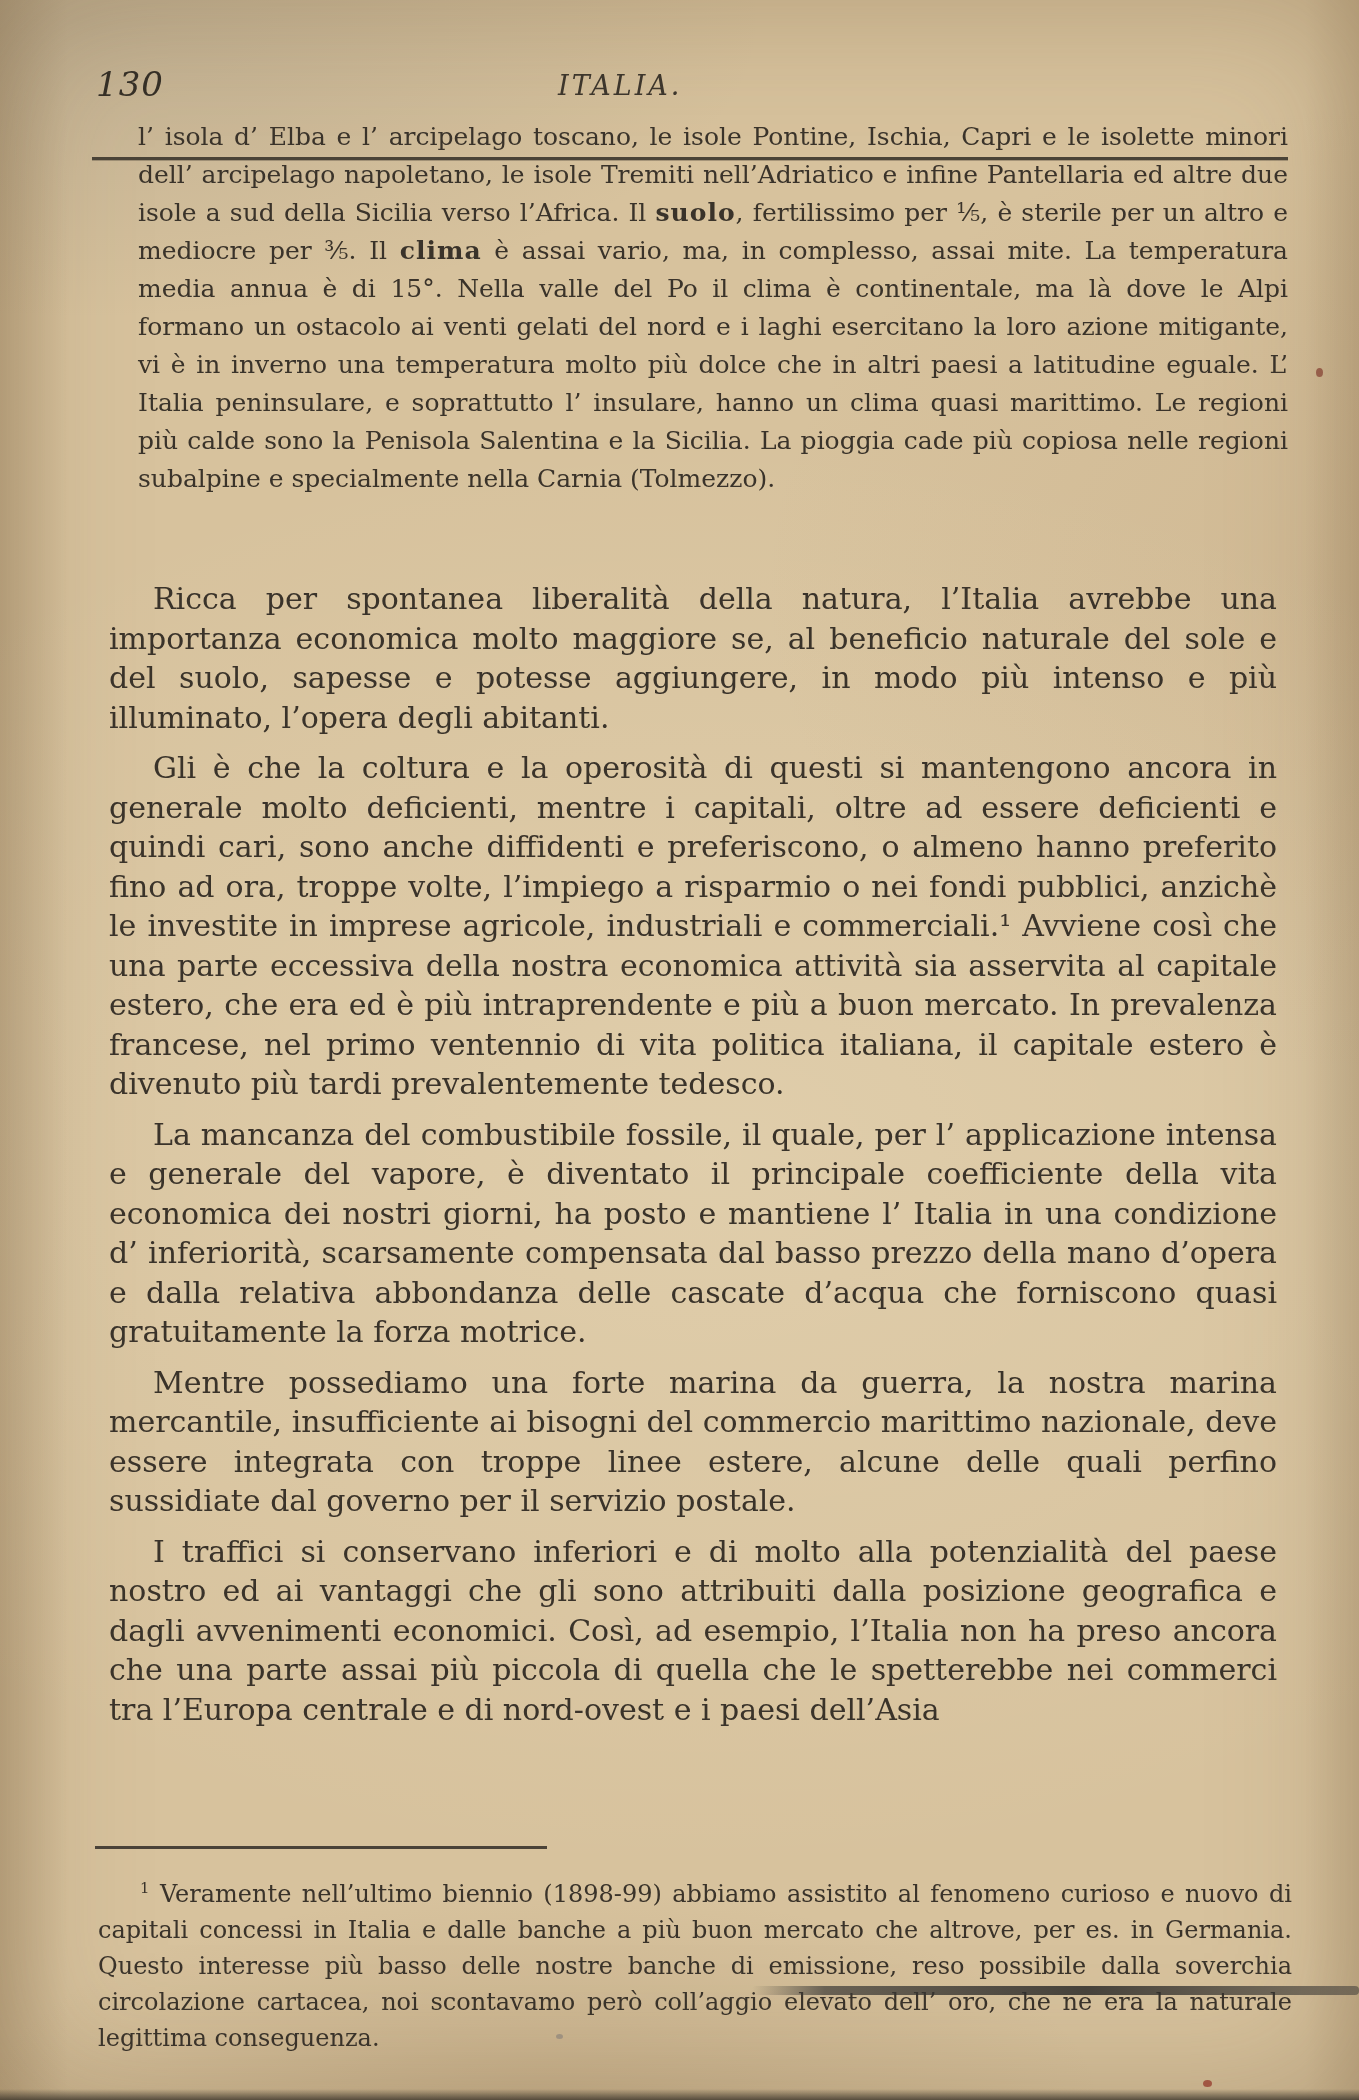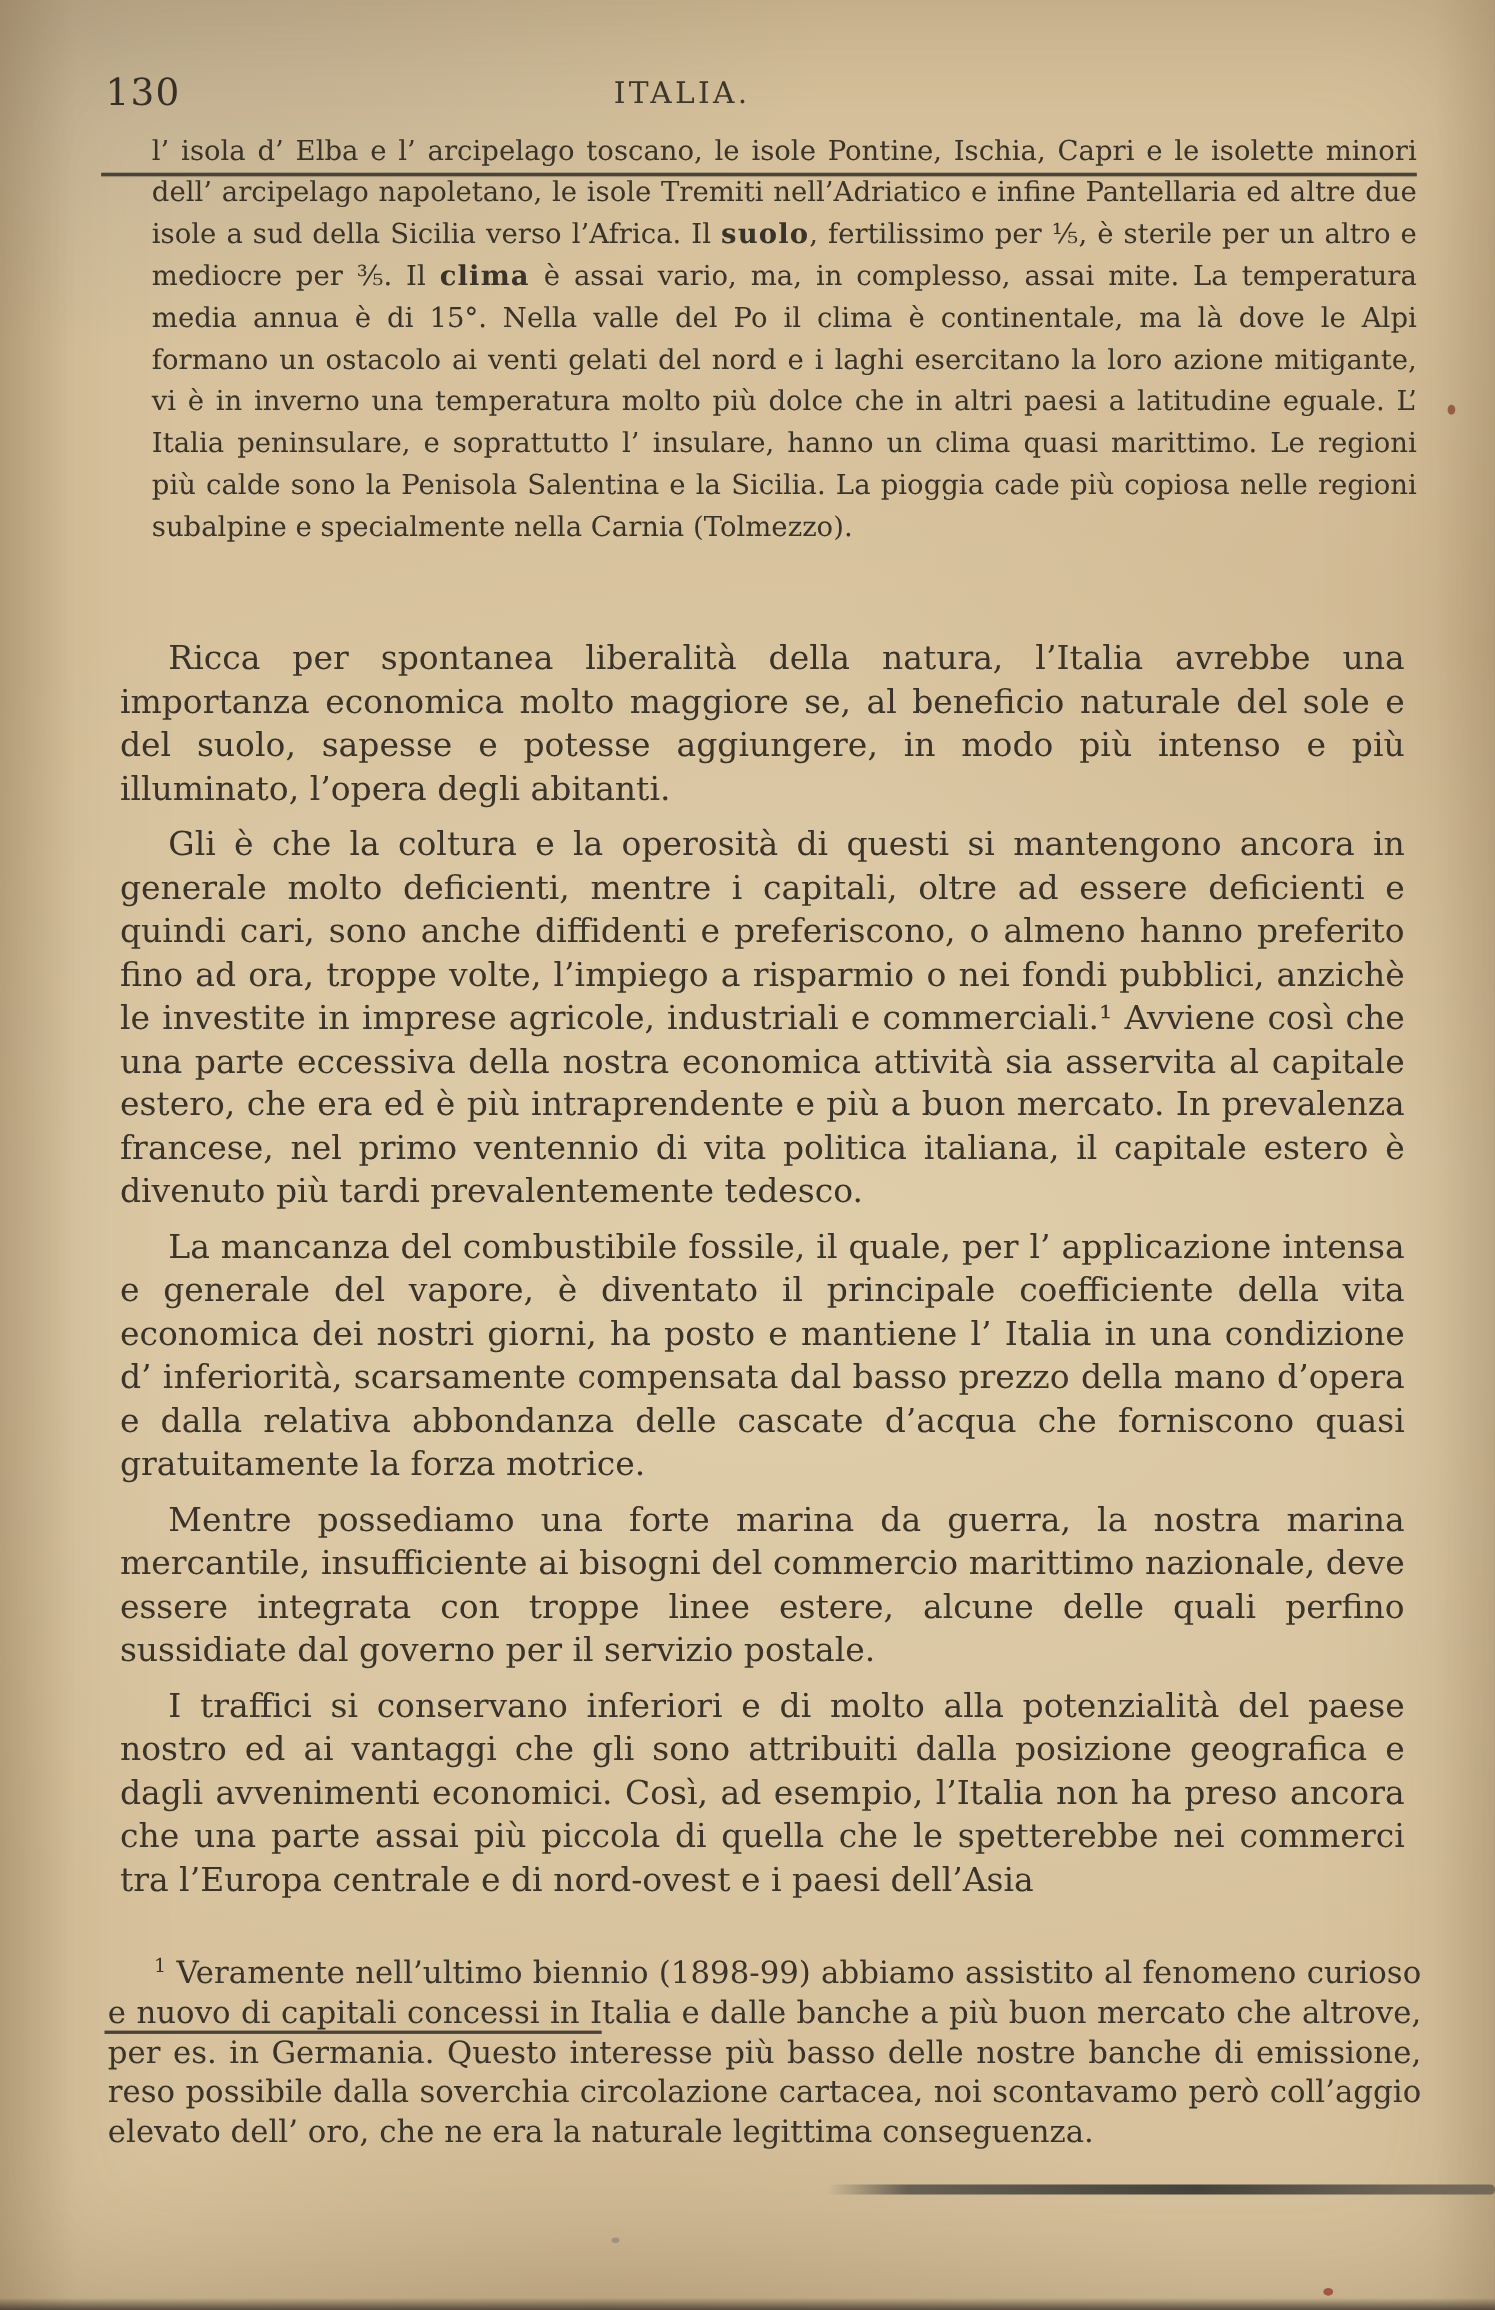--- a/index.html
+++ b/index.html
@@ -14,42 +14,42 @@
     background:
       radial-gradient(1100px 480px at 6% 1%, rgba(118,116,110,0.22), transparent 62%),
       radial-gradient(900px 700px at 102% 28%, rgba(150,110,70,0.10), transparent 70%),
       radial-gradient(1500px 1000px at 52% 55%, rgba(255,246,220,0.22), transparent 72%),
       radial-gradient(800px 300px at 40% 100%, rgba(130,100,65,0.18), transparent 70%),
       linear-gradient(90deg, rgba(115,88,55,0.22) 0%, rgba(115,88,55,0) 5%, rgba(115,88,55,0) 96%, rgba(115,88,55,0.14) 100%),
       #d7c29d;
     box-shadow: inset 0 0 140px rgba(110,82,50,0.35);
     overflow:hidden;
   }
-  .header{position:absolute;top:64px;left:96px;right:72px;height:48px;}
+  .header{position:absolute;top:64px;left:96px;right:72px;height:48px;font-style:italic;}
   .page-number{position:absolute;left:0;top:0;font-size:34px;letter-spacing:1px;color:#352f26;}
   .running-title{position:absolute;left:462px;width:220px;top:6px;font-size:27px;letter-spacing:3px;color:#3d362c;}
   .header-rule{position:absolute;top:157px;left:92px;width:1196px;height:3px;background:#4a4337;box-shadow:0 1px 0 rgba(74,67,55,.35);}
   .intro{
     position:absolute;top:114px;left:138px;width:1150px;
     margin:0;padding-top:0;
     font-size:25px;line-height:38px;
     text-align:justify;
   }
   .intro{top:118px;}
   .intro .bold{font-weight:700;letter-spacing:1px;}
   .body-block{
     position:absolute;top:568px;left:98px;width:1190px;
     font-size:30px;line-height:39.5px;
     text-align:justify;
   }
   .body-block p{margin:11px;text-indent:44px;}
   .footnote-rule{position:absolute;top:1846px;left:95px;width:452px;height:3px;background:#4a4238;}
   .footnote{
-    position:absolute;top:1776px;left:98px;width:1194px;
-    margin:0;font-size:28px;line-height:36px;
+    position:absolute;top:1876px;left:98px;width:1194px;
+    margin:0;font-size:24px;line-height:36px;
     text-align:justify;text-indent:42px;
   }
   sup{font-size:.62em;vertical-align:super;line-height:0;}
   .streak{
     position:absolute;top:1986px;left:752px;width:607px;height:9px;border-radius:4px;
     background:linear-gradient(90deg, rgba(60,58,55,0) 0%, rgba(60,58,55,.7) 12%, rgba(45,44,42,.85) 55%, rgba(60,58,55,.55) 100%);
   }
   .bottom-band{
     position:absolute;left:0;right:0;bottom:0;height:11px;
     background:linear-gradient(to bottom, rgba(58,50,40,0), rgba(52,46,38,.75));

